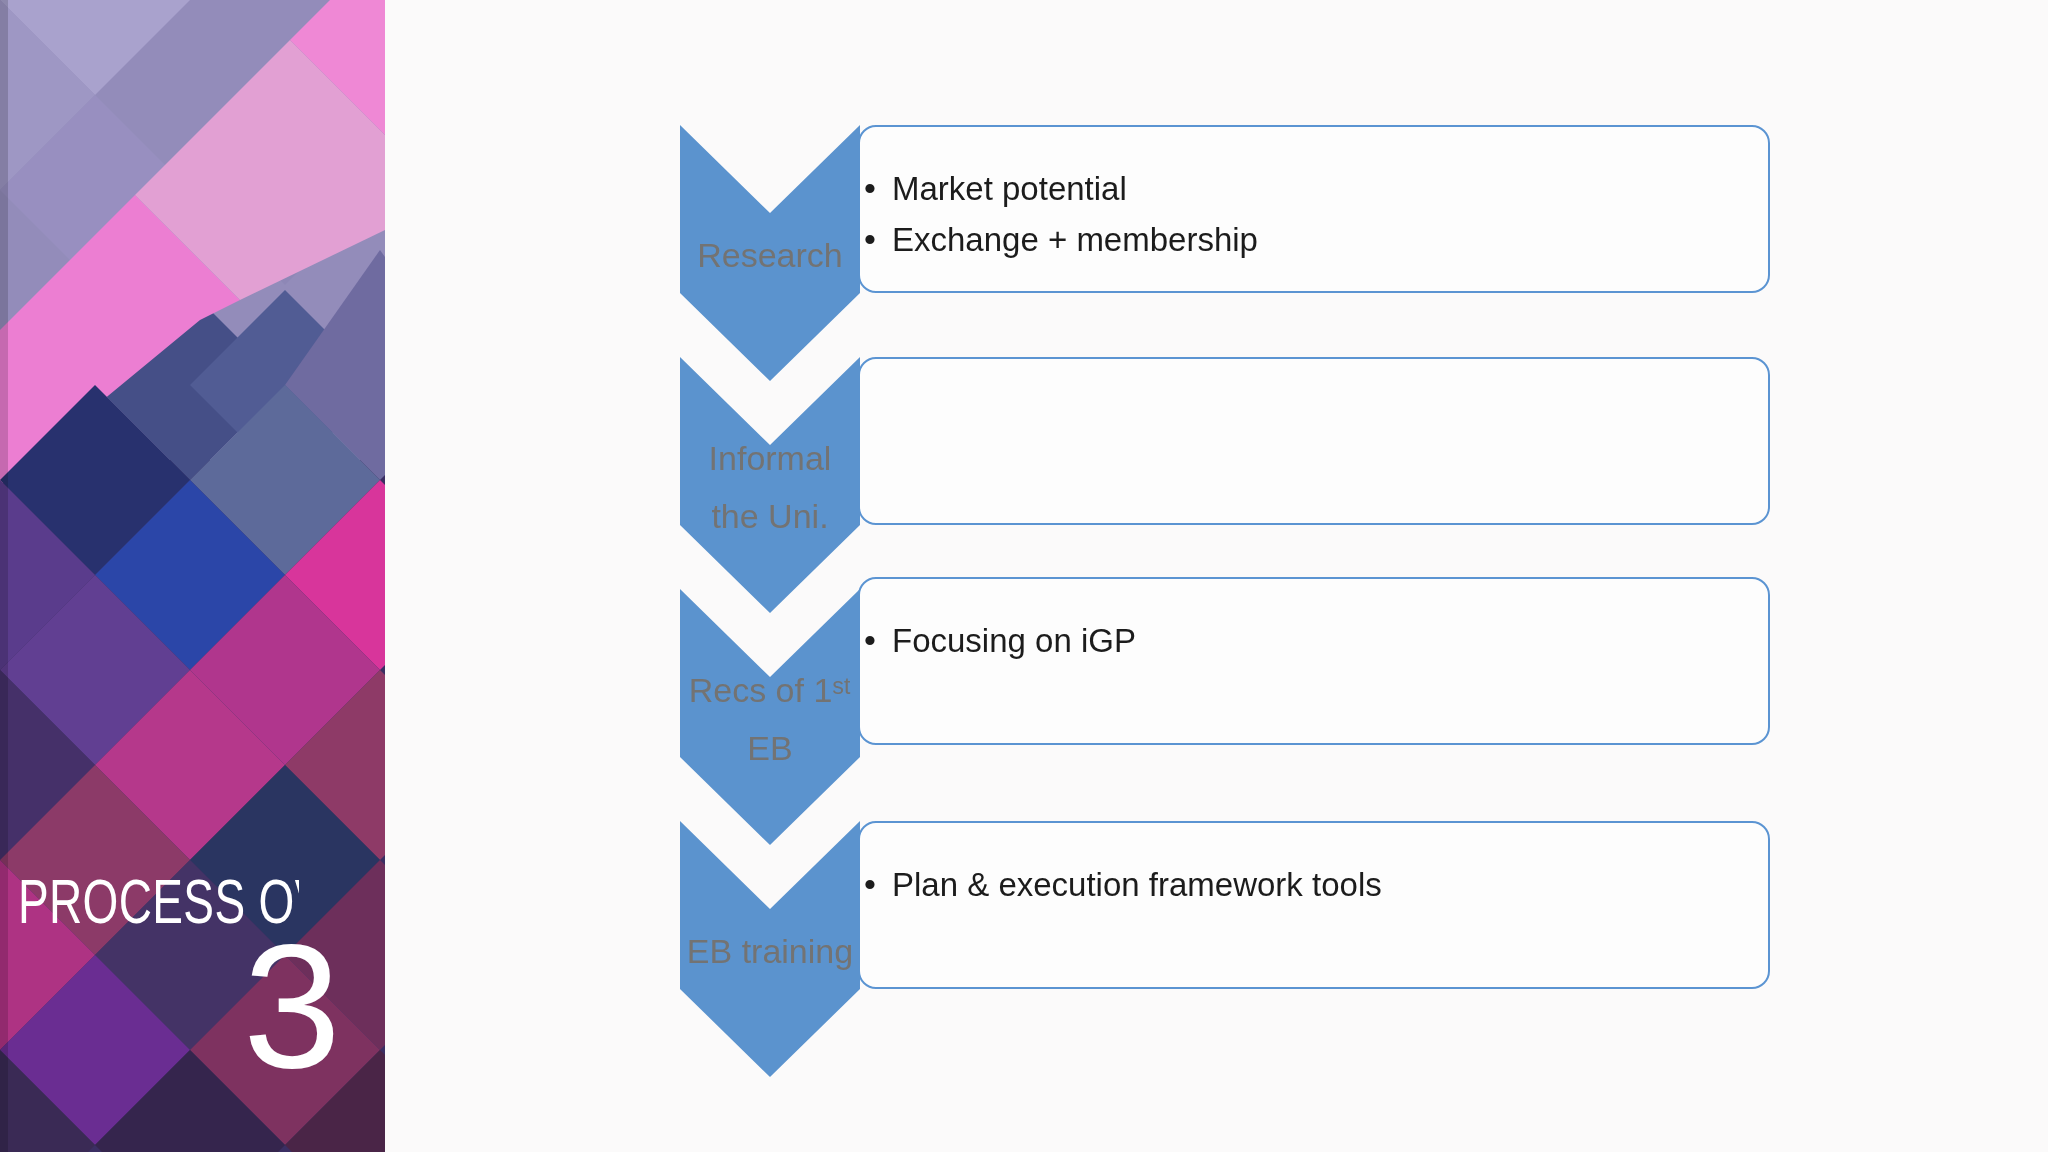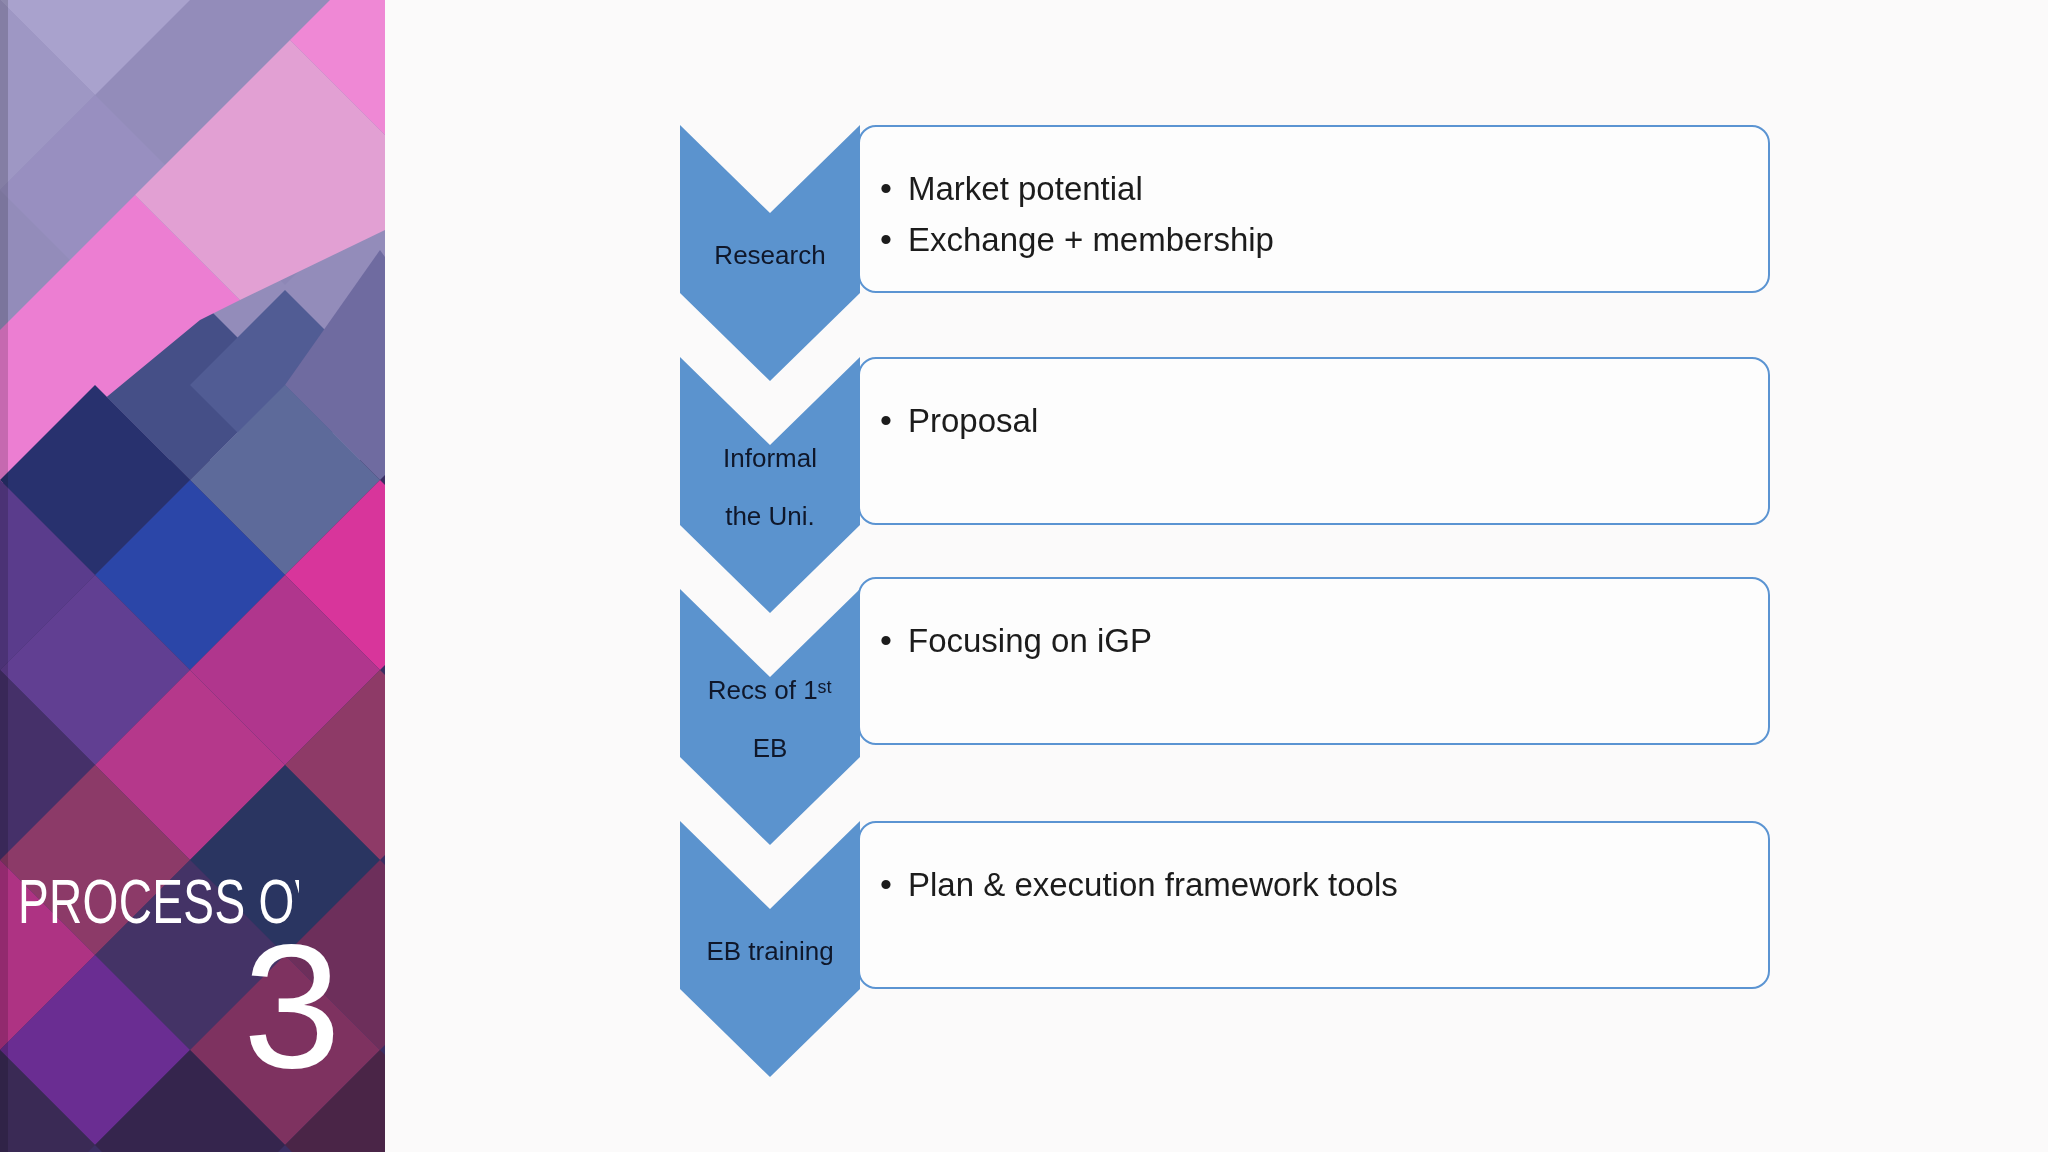--- a/index.html
+++ b/index.html
@@ -17,30 +17,30 @@
   }
   .side-number{
     position:absolute;top:918px;right:44px;
     color:#ffffff;font-size:176px;line-height:1;font-weight:300;
   }
   
   .step-box{
     position:absolute;left:858px;width:912px;height:168px;box-sizing:border-box;
     background:#fdfdfd;border:2px solid #5b94d2;border-radius:18px;
   }
-  .step-box ul{margin:0;padding:36px 20px 0 20px;list-style:none;}
+  .step-box ul{margin:0;padding:36px 20px 0 4px;list-style:none;}
   .step-box li{
     color:#1c1c1c;font-size:33px;line-height:50px;white-space:nowrap;
   }
   .step-box li::before{content:"\2022";display:inline-block;width:28px;font-size:34px;}
   .chevron{position:absolute;left:680px;width:180px;height:256px;}
   .chev-label{
     position:absolute;left:674px;width:192px;height:120px;
     display:flex;flex-direction:column;align-items:center;justify-content:center;
-    color:#0f172a;font-size:26px;line-height:58px;text-align:center;white-space:nowrap;
+    color:#737373;font-size:34px;line-height:58px;text-align:center;white-space:nowrap;
   }
   .chev-label span{display:block;}
 </style>
 </head>
 <body>
 
 <div class="slide">
 
   <aside class="sidebar">
     <svg viewBox="0 0 385 1152" preserveAspectRatio="none">
@@ -96,21 +96,20 @@
     </div>
     <svg class="chevron" style="top:125px" viewBox="0 0 180 256">
       <polygon points="0,0 90,88 180,0 180,168 90,256 0,168" fill="#5b93ce"></polygon>
     </svg>
     <div class="chev-label" style="top:195px">
       <span>Research</span>
     </div>
 
     <div class="step-box" style="top:357px">
       <ul>
-        <li>Proposal</li>
       </ul>
     </div>
     <svg class="chevron" style="top:357px" viewBox="0 0 180 256">
       <polygon points="0,0 90,88 180,0 180,168 90,256 0,168" fill="#5b93ce"></polygon>
     </svg>
     <div class="chev-label" style="top:427px">
       <span>Informal</span>
       <span>the Uni.</span>
     </div>
 

